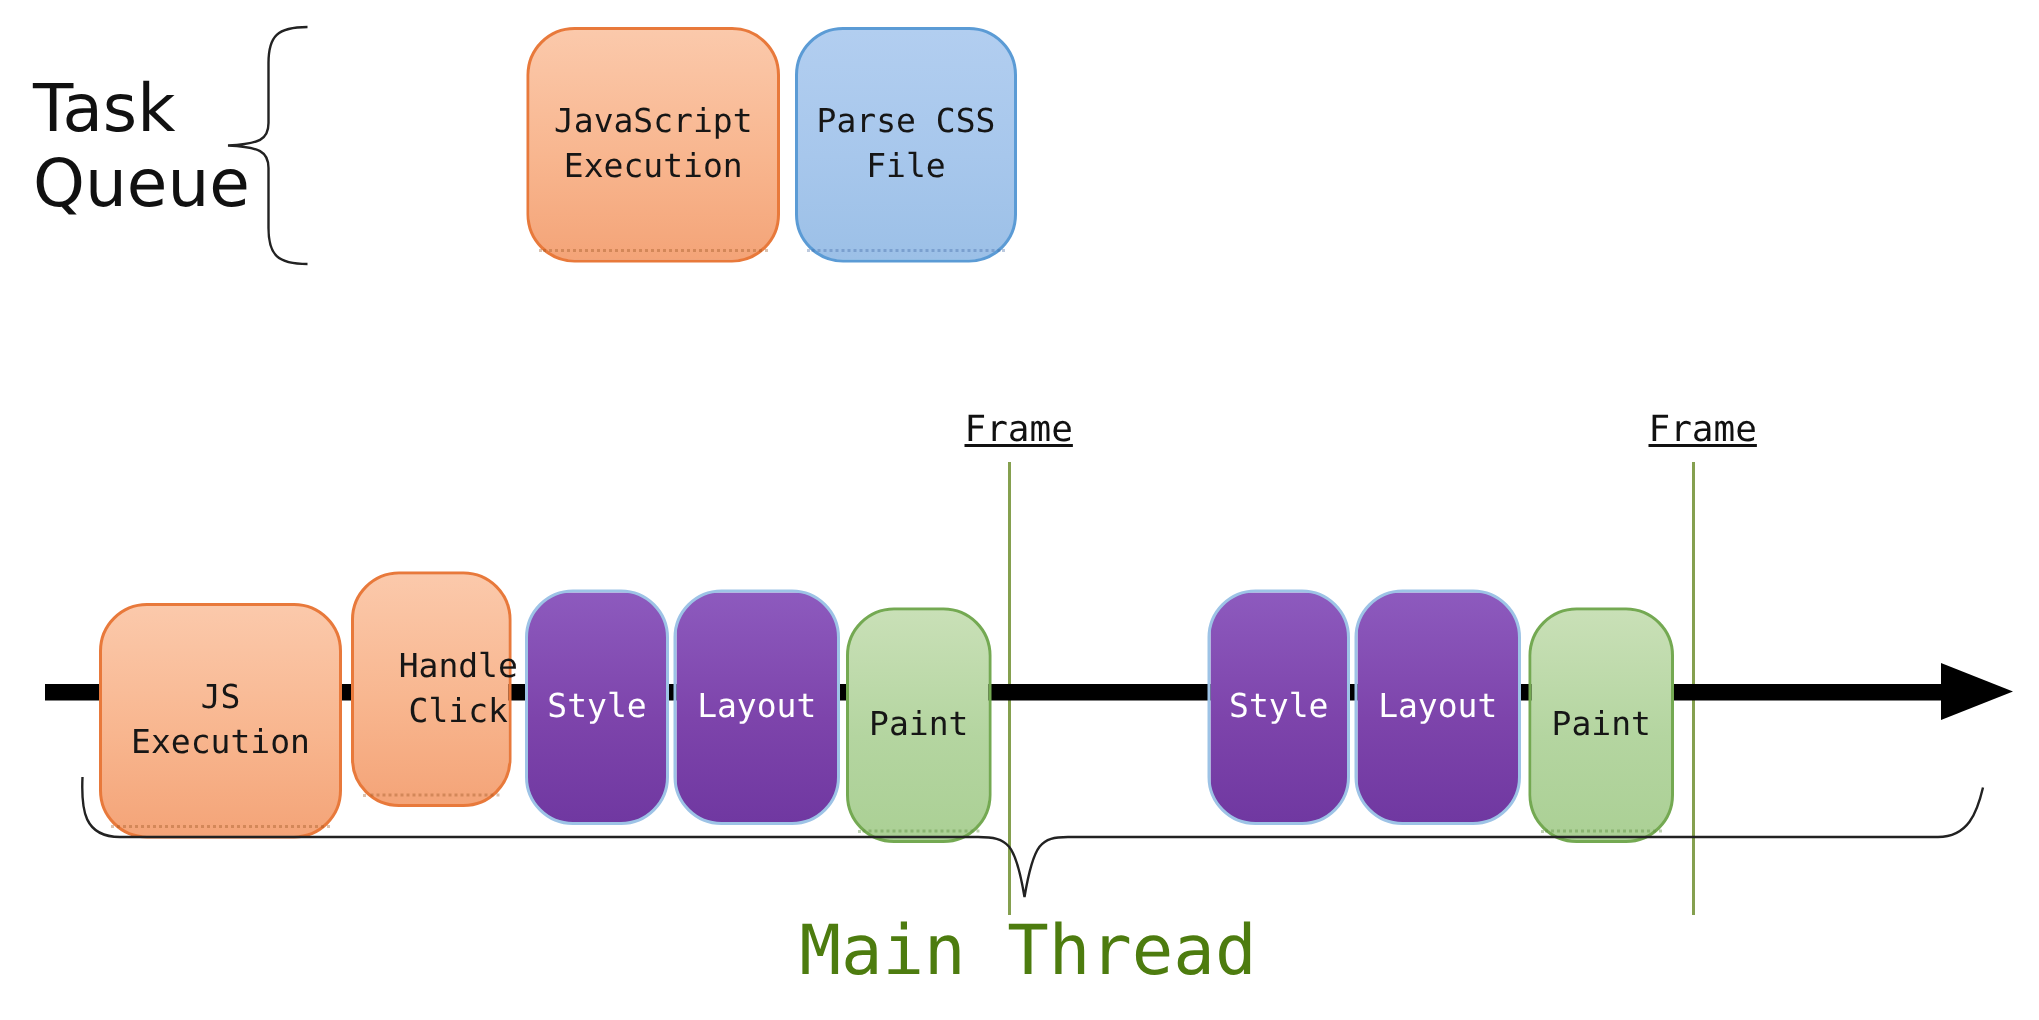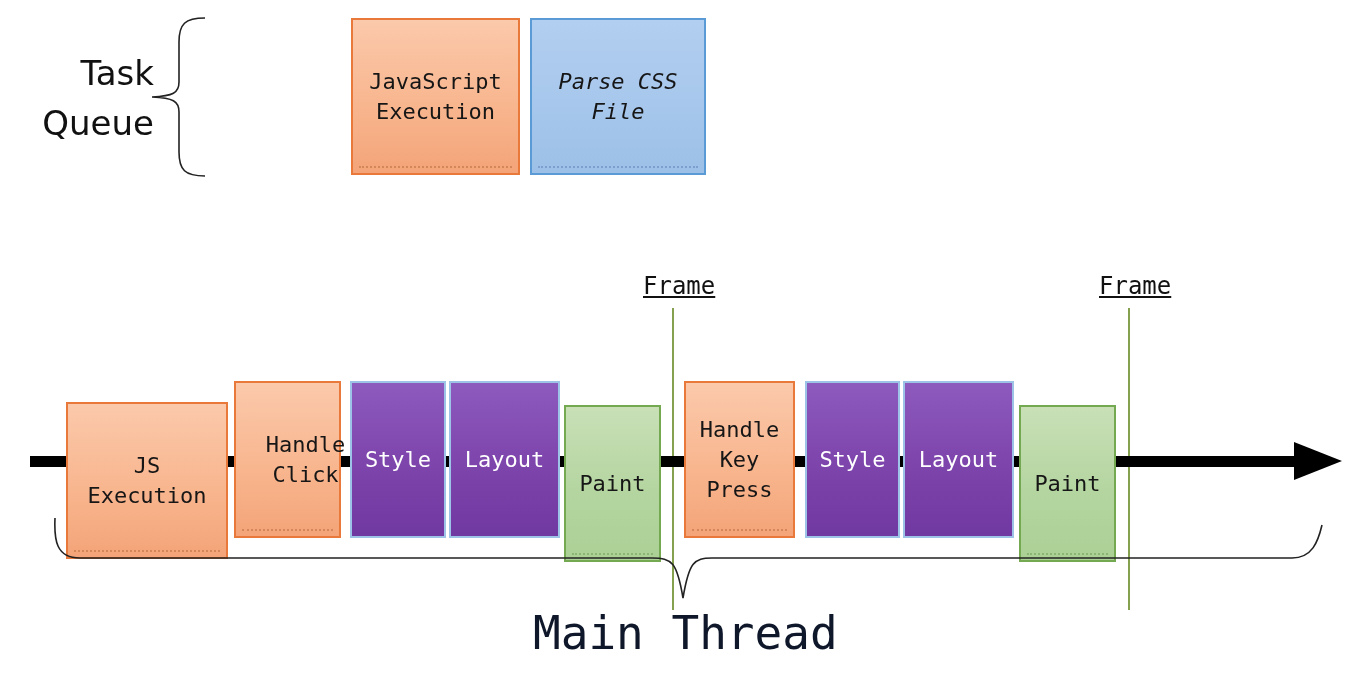--- a/index.html
+++ b/index.html
@@ -13,55 +13,57 @@
   }
   
   .task-box{
     position:absolute;
     box-sizing:border-box;
     display:flex;align-items:center;justify-content:center;
     text-align:center;
     font-size:22px;line-height:30px;
     padding:0 5px;
     white-space:normal;
+    border-radius:32px;
   }
   .t-orange{
     background:linear-gradient(to bottom,#fbc9ab 0%,#f8b68f 55%,#f4a478 100%);
     border:2px solid #e8793b;
     color:#161616;
   }
   .t-blue{
     background:linear-gradient(to bottom,#b2cef0 0%,#a7c7ec 55%,#9cc0e7 100%);
     border:2px solid #5b9bd5;
     color:#161616;
   }
   .t-purple{
     background:linear-gradient(to bottom,#8d5abe 0%,#7d44ab 55%,#7038a1 100%);
     border:2px solid #9dc3e6;
     color:#ffffff;
+    margin-top:12px;
   }
   .t-green{
     background:linear-gradient(to bottom,#c9e0b7 0%,#b4d5a0 55%,#abd095 100%);
     border:2px solid #74a952;
     color:#161616;
     margin-top:24px;
   }
   
   .t-orange::after,.t-blue::after,.t-green::after{
     content:"";position:absolute;left:6px;right:6px;bottom:5px;
     border-bottom:2px dotted rgba(150,80,30,0.35);
   }
   .t-blue::after{border-bottom-color:rgba(60,100,160,0.35);}
   .t-green::after{border-bottom-color:rgba(90,140,60,0.40);}
 
   
   .queue-title{
     position:absolute;left:22px;top:48px;width:132px;
     font-family:"DejaVu Sans","Liberation Sans",sans-serif;
-    font-size:34px;line-height:50px;color:#111;text-align:right;
+    font-size:44px;line-height:50px;color:#111;
   }
   .brace-svg{position:absolute;}
 
   
   .frame-label{
     position:absolute;top:272px;width:72px;
     text-align:center;font-size:24px;color:#111;text-decoration:underline;
   }
   .frame-line{
     position:absolute;top:308px;width:2px;height:302px;
@@ -77,38 +79,38 @@
     position:absolute;left:1294px;top:442px;
     width:0;height:0;
     border-top:19px solid transparent;
     border-bottom:19px solid transparent;
     border-left:48px solid #000;
   }
 
   
   .main-thread-label{
     position:absolute;left:533px;top:606px;
-    font-size:46px;color:#0f172a;white-space:nowrap;
+    font-size:46px;color:#4d7c0f;white-space:nowrap;
   }
 </style>
 </head>
 <body>
 
 <div id="stage">
 
   <div class="queue-title">Task Queue</div>
 
   <svg class="brace-svg" style="left:140px;top:12px;" width="75" height="170" viewBox="0 0 75 170">
     <path d="M65 6 C45 6 39 12 39 30 L39 70 C39 81 33 84 12 85 C33 86 39 89 39 100 L39 140 C39 158 45 164 65 164" fill="none" stroke="#222" stroke-width="1.6"></path>
   </svg>
 
   <div class="task-box t-orange" style="left:351px;top:18px;width:169px;height:157px;">
     <span>JavaScript Execution</span>
   </div>
-  <div class="task-box t-blue" style="left:530px;top:18px;width:176px;height:157px;font-style:italic;">
+  <div class="task-box t-blue" style="left:530px;top:18px;width:148px;height:157px;">
     <span>Parse CSS File</span>
   </div>
 
   <div class="frame-label" style="left:643px;">Frame</div>
   <div class="frame-label" style="left:1099px;">Frame</div>
   <div class="frame-line" style="left:672px;"></div>
   <div class="frame-line" style="left:1128px;"></div>
 
   <div>
     <div class="arrow-shaft"></div>
@@ -123,23 +125,20 @@
   </div>
   <div class="task-box t-purple" style="left:350px;top:381px;width:96px;height:157px;">
     <span>Style</span>
   </div>
   <div class="task-box t-purple" style="left:449px;top:381px;width:111px;height:157px;">
     <span>Layout</span>
   </div>
   <div class="task-box t-green" style="left:564px;top:381px;width:97px;height:157px;">
     <span>Paint</span>
   </div>
-  <div class="task-box t-orange" style="left:684px;top:381px;width:111px;height:157px;">
-    <span>Handle Key Press</span>
-  </div>
   <div class="task-box t-purple" style="left:805px;top:381px;width:95px;height:157px;">
     <span>Style</span>
   </div>
   <div class="task-box t-purple" style="left:903px;top:381px;width:111px;height:157px;">
     <span>Layout</span>
   </div>
   <div class="task-box t-green" style="left:1019px;top:381px;width:97px;height:157px;">
     <span>Paint</span>
   </div>
 

